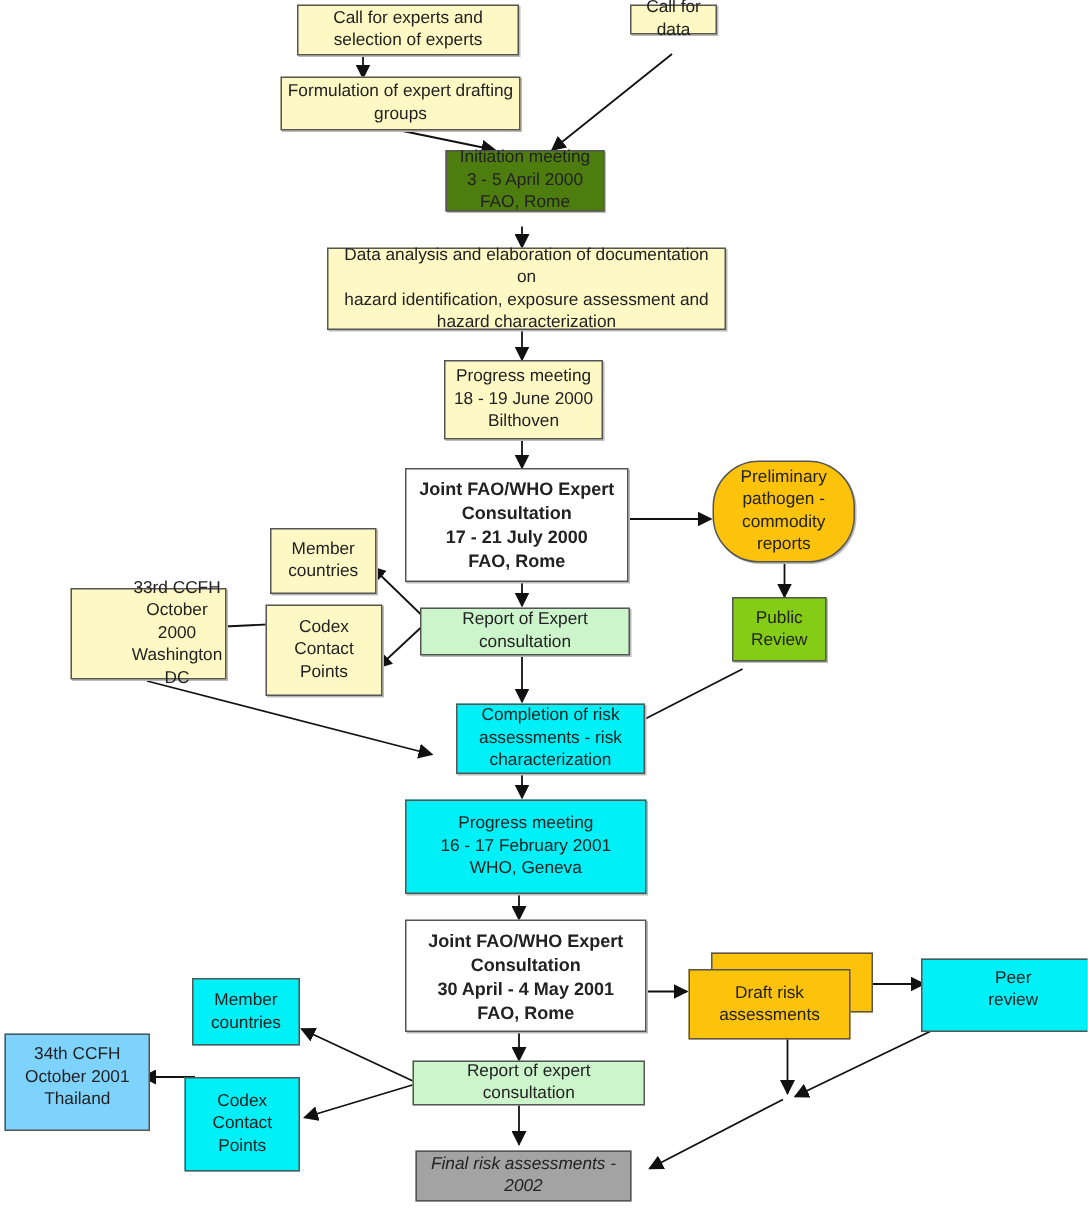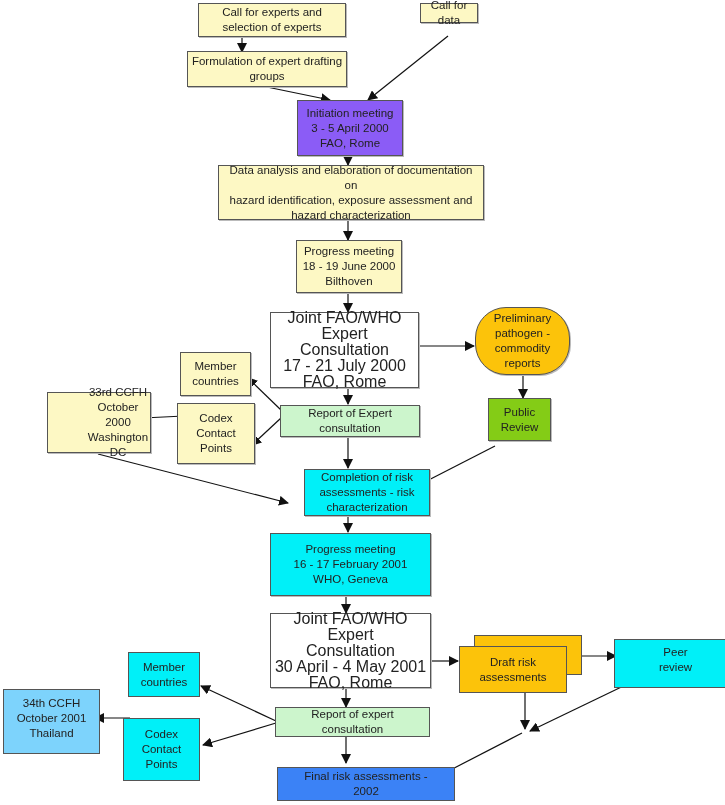--- a/index.html
+++ b/index.html
@@ -1,19 +1,19 @@
 <!DOCTYPE html>
 <html><head>
 <meta charset="utf-8">
 <style>
   html, body { margin: 0; padding: 0; background: #ffffff; }
   body { width: 725px; height: 805px; position: relative; overflow: hidden; font-family: "Liberation Sans", sans-serif; }
   #canvas { position: absolute; left: 0; top: 0; width: 725px; height: 805px; }
   .node { position: absolute; box-sizing: border-box; border: 1px solid #555; display: flex; align-items: center; justify-content: center; text-align: center; font-size: 11.5px; line-height: 15px; color: #222; padding: 1px 3px; white-space: pre-line; }
-  .bold { font-weight: normal; font-size: 16px; line-height: 16px; }
+  .bold { font-weight: bold; font-size: 12px; line-height: 16px; }
   .shadow { box-shadow: 1px 1px 0 #bbb; }
   svg line { stroke: #111; stroke-width: 1.2; }
 </style>
 </head>
 <body>
 
 <svg id="canvas" viewBox="0 0 725 805">
   <defs>
     <marker id="arr" markerWidth="10" markerHeight="10" refX="9" refY="5" orient="auto" markerUnits="userSpaceOnUse">
       <path d="M0,0 L10,5 L0,10 z" fill="#111"></path>
@@ -47,21 +47,21 @@
   <line x1="130" y1="718" x2="95" y2="718" marker-end="url(#arr)"></line>
   <line x1="346" y1="736" x2="346" y2="763" marker-end="url(#arr)"></line>
 </svg>
 
 <div class="node shadow" style="left:198px;top:3px;width:148px;height:34px;background:#fdf8c4;">Call for experts and
 selection of experts</div>
 <div class="node shadow" style="left:420px;top:3px;width:58px;height:20px;background:#fdf8c4;">Call for
 data</div>
 <div class="node shadow" style="left:187px;top:51px;width:160px;height:36px;background:#fdf8c4;">Formulation of expert drafting
 groups</div>
-<div class="node shadow" style="left:297px;top:100px;width:106px;height:56px;background:#8b5cf6;">Initiation meeting
+<div class="node shadow" style="left:297px;top:100px;width:106px;height:41px;background:#4d7c0f;">Initiation meeting
 3 - 5 April 2000
 FAO, Rome</div>
 <div class="node shadow" style="left:218px;top:165px;width:266px;height:55px;background:#fdf8c4;">Data analysis and elaboration of documentation on
 hazard identification, exposure assessment and
 hazard characterization</div>
 <div class="node shadow" style="left:296px;top:240px;width:106px;height:53px;background:#fdf8c4;">Progress meeting
 18 - 19 June 2000
 Bilthoven</div>
 <div class="node bold shadow" style="left:270px;top:312px;width:149px;height:76px;background:#ffffff;">Joint FAO/WHO Expert
 Consultation
@@ -100,14 +100,14 @@
 review</div>
 <div class="node" style="left:128px;top:652px;width:72px;height:45px;background:#00f0f8;">Member
 countries</div>
 <div class="node" style="left:3px;top:689px;width:97px;height:65px;background:#7dd3fc;align-items:flex-start;padding-top:6px;">34th CCFH
 October 2001
 Thailand</div>
 <div class="node" style="left:123px;top:718px;width:77px;height:63px;background:#00f0f8;">Codex
 Contact
 Points</div>
 <div class="node" style="left:275px;top:707px;width:155px;height:30px;background:#ccf5cc;">Report of expert consultation</div>
-<div class="node" style="left:277px;top:767px;width:178px;height:34px;background:#3b82f6;">Final risk assessments -
+<div class="node" style="left:277px;top:767px;width:144px;height:34px;background:#a3a3a3;font-style:italic;">Final risk assessments -
 2002</div>
 
 </body></html>

